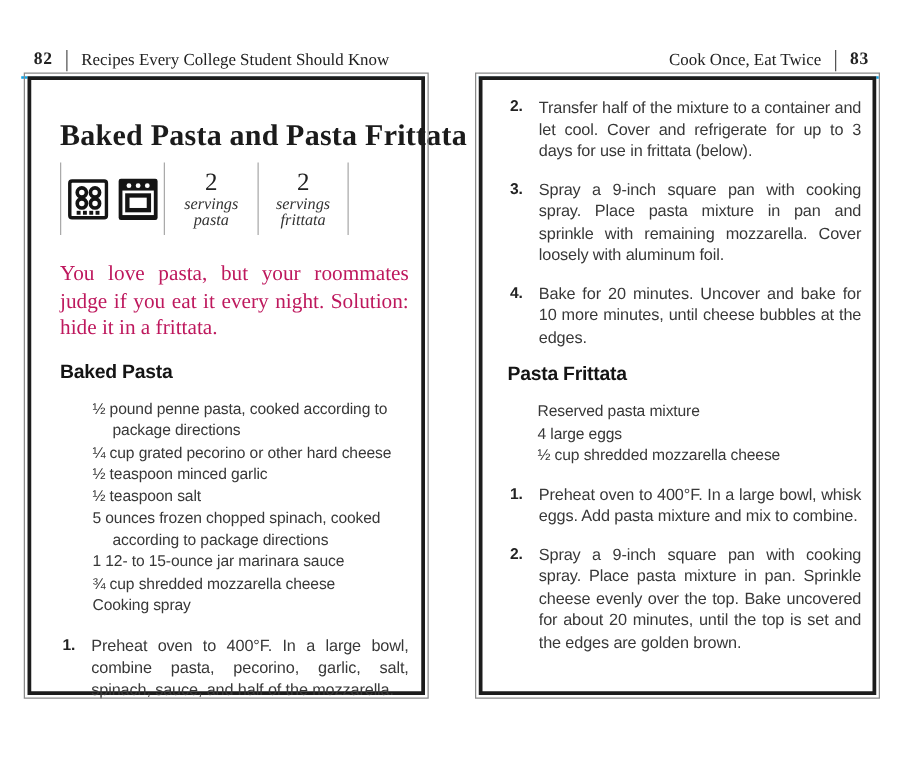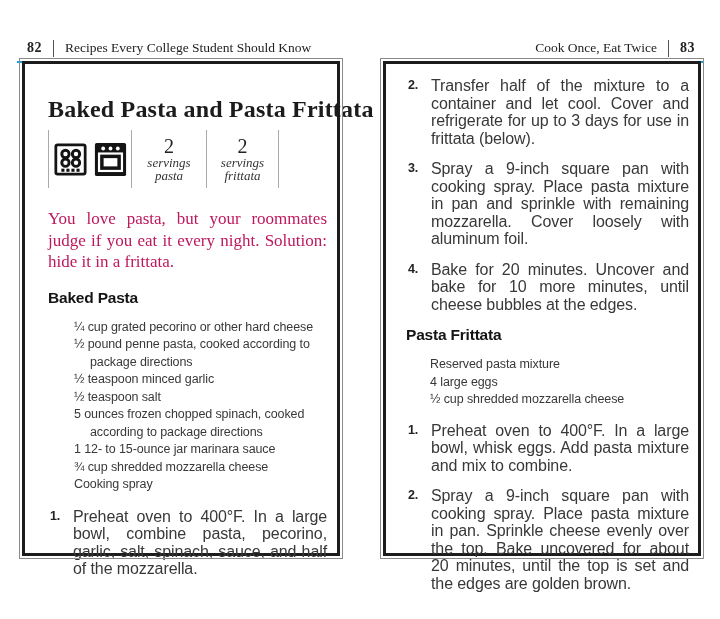--- a/index.html
+++ b/index.html
@@ -73,21 +73,21 @@
     font-size: 12.5px; line-height: 17.5px; color: #383838;
     padding-left: 16px; text-indent: -16px;
   }
   .step-list { margin-top: 14px; }
   .step { display: flex; margin-bottom: 13px; }
   .step-num {
     font-weight: bold; font-size: 12.5px; line-height: 17.5px;
     width: 25px; flex: 0 0 25px; color: #222; padding-left: 2px;
   }
   .step-text {
-    font-size: 16px; line-height: 17.5px; color: #383838;
+    font-size: 13px; line-height: 17.5px; color: #383838;
     text-align: justify; flex: 1;
   }
   .page-right .step-list-cont { margin-top: 30px; }
   .page-right .section-heading { margin-top: 3px; }
   .page-right .ing-list { margin-left: 24px; }
   .page-right .step-list { margin-top: 13px; }
 
   svg { display: block; }
 </style>
 </head>
@@ -145,22 +145,22 @@
       <span class="serv-line">servings</span>
       <span class="serv-line">frittata</span>
     </div>
   </div>
 
   <p class="intro">You love pasta, but your roommates judge if you eat it every night. Solution: hide it in a frittata.</p>
 
   <h2 class="section-heading">Baked Pasta</h2>
 
   <div class="ing-list sans">
+    <div class="ing-item">½ pound penne pasta, cooked according to package directions</div>
     <div class="ing-item">¼ cup grated pecorino or other hard cheese</div>
-    <div class="ing-item">½ pound penne pasta, cooked according to package directions</div>
     <div class="ing-item">½ teaspoon minced garlic</div>
     <div class="ing-item">½ teaspoon salt</div>
     <div class="ing-item">5 ounces frozen chopped spinach, cooked according to package directions</div>
     <div class="ing-item">1 12- to 15-ounce jar marinara sauce</div>
     <div class="ing-item">¾ cup shredded mozzarella cheese</div>
     <div class="ing-item">Cooking spray</div>
   </div>
 
   <div class="step-list sans">
     <div class="step">

